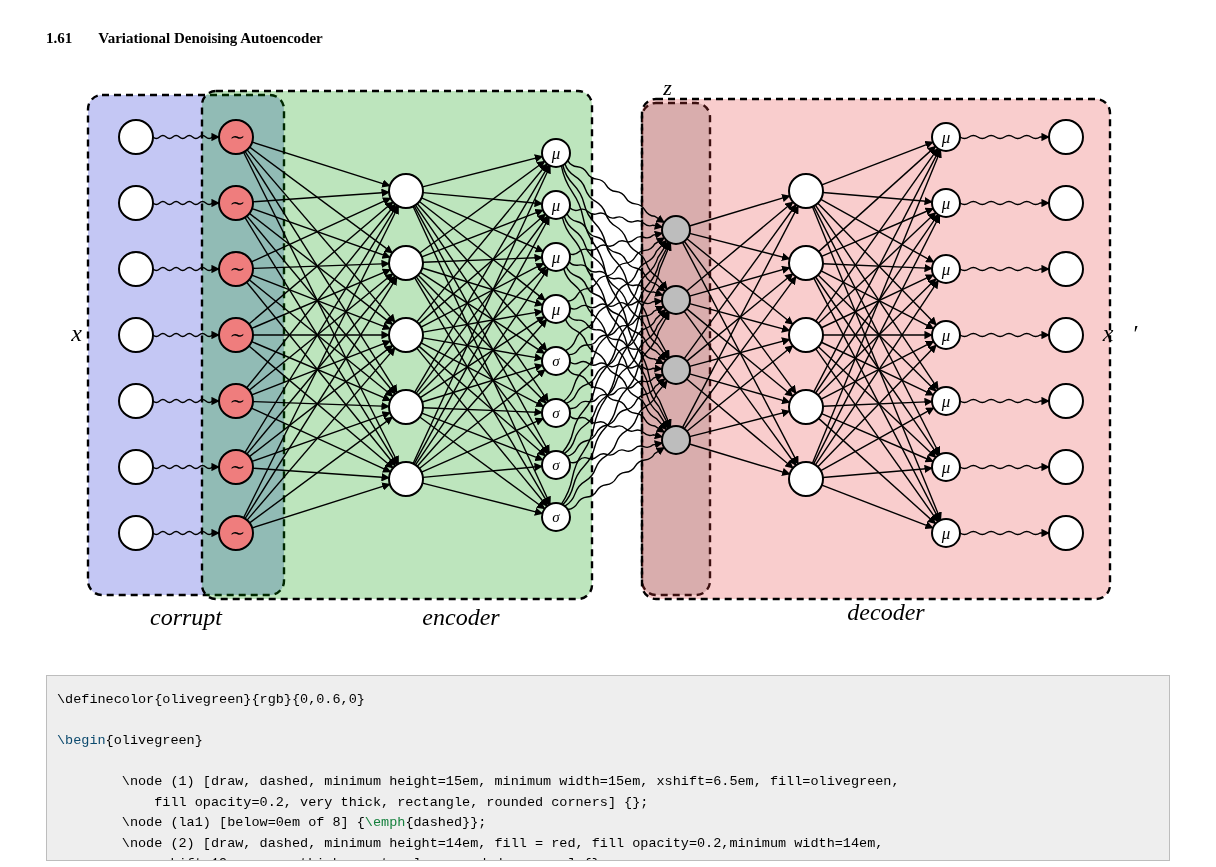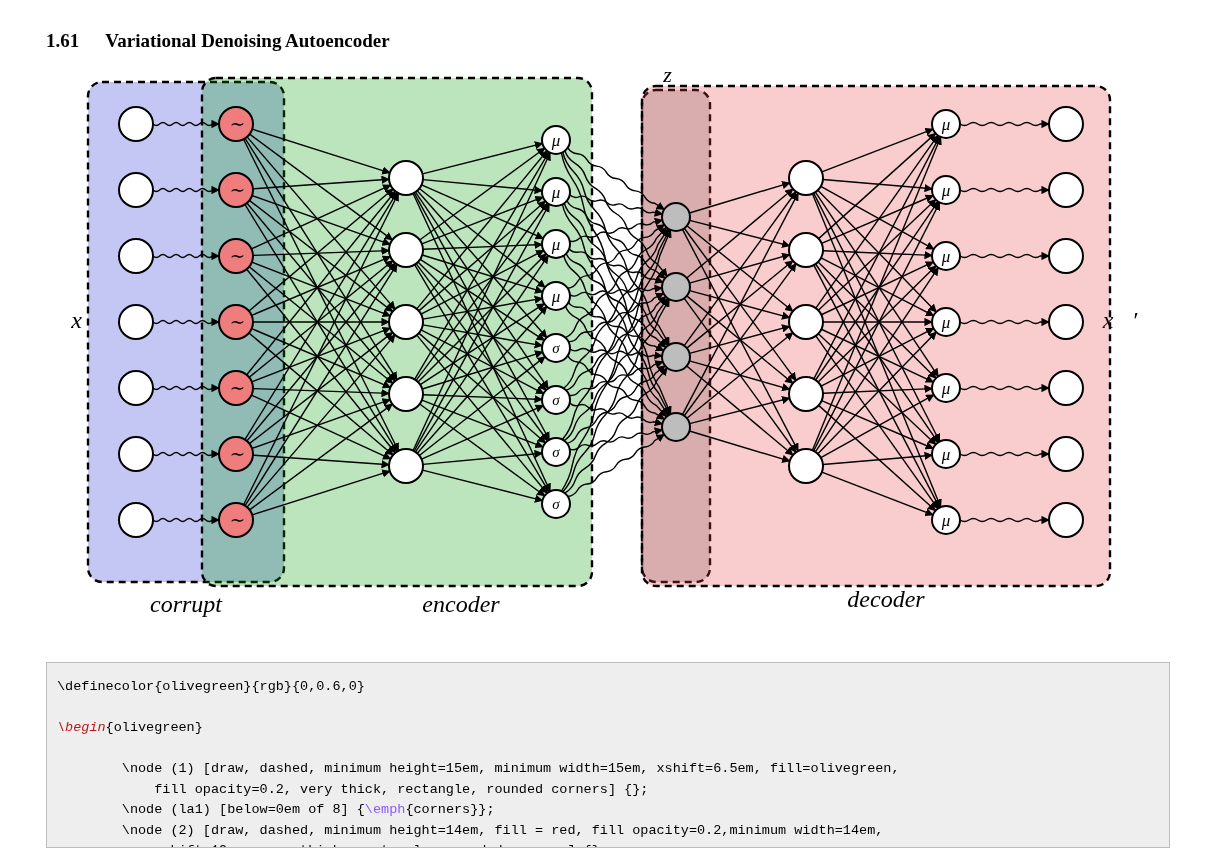--- a/index.html
+++ b/index.html
@@ -7,44 +7,45 @@
   padding: 0;
   font-family: Georgia, 'Times New Roman', serif;
   background: #fff;
   color: #000;
   width: 1216px;
 }
 .page {
   padding: 30px 46px 0 46px;
 }
 .heading {
-  font-size: 19px;
+  font-size: 15px;
   font-weight: bold;
   font-family: Georgia, 'Times New Roman', serif;
+  margin-bottom: 18px;
 }
 .heading .secnum { margin-right: 26px; }
 .figwrap {
   width: 100%;
   padding-left: 20px;
   margin-bottom: 30px;
 }
 svg { display: block; }
 .codeblock {
   background: #eeeeee;
   border: 1px solid #bdbdbd;
   padding: 14px 10px 0 10px;
   font-family: 'Courier New', monospace;
   font-size: 13.5px;
   line-height: 1.52;
   white-space: pre;
   overflow: hidden;
   height: 170px;
 }
-.codeblock .kw { color: #b91c1c; font-style: italic; }
-.codeblock .kw2 { color: #8b5cf6; }
+.codeblock .kw { color: #0c4a6e; }
+.codeblock .kw2 { color: #15803d; }
 </style>
 </head>
 <body>
 
 <div class="page">
   <div class="heading">
     <span class="secnum">1.61</span><span>Variational Denoising Autoencoder</span>
   </div>
 
   <div class="figwrap">
@@ -425,17 +426,17 @@
         </g>
       </svg>
   </div>
 
   <div class="codeblock"><span>\definecolor{olivegreen}{rgb}{0,0.6,0}</span>
 <span></span>
 <span class="kw">\begin</span><span>{olivegreen}</span>
 <span></span>
 <span>        \node (1) [draw, dashed, minimum height=15em, minimum width=15em, xshift=6.5em, fill=olivegreen,</span>
 <span>            fill opacity=0.2, very thick, rectangle, rounded corners] {};</span>
-<span>        \node (la1) [below=0em of 8] {</span><span class="kw2">\emph</span><span>{corners}};</span>
+<span>        \node (la1) [below=0em of 8] {</span><span class="kw2">\emph</span><span>{dashed}};</span>
 <span>        \node (2) [draw, dashed, minimum height=14em, fill = red, fill opacity=0.2,minimum width=14em,</span>
 <span>            xshift=19em, very thick, rectangle, rounded corners] {};</span>
 </div>
 </div>
 
 </body></html>

